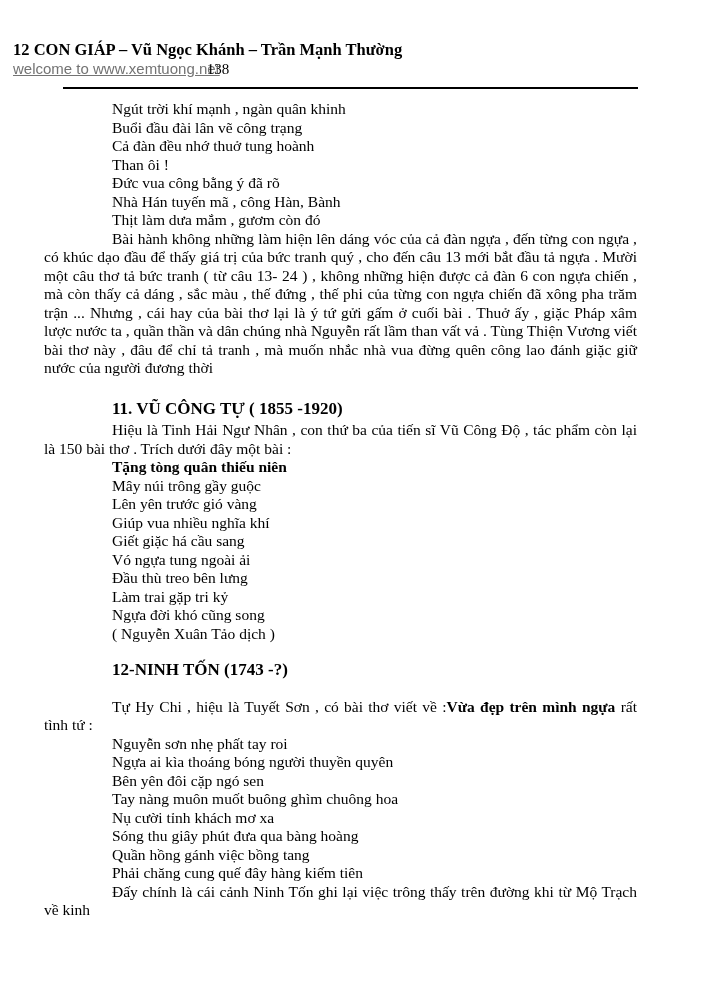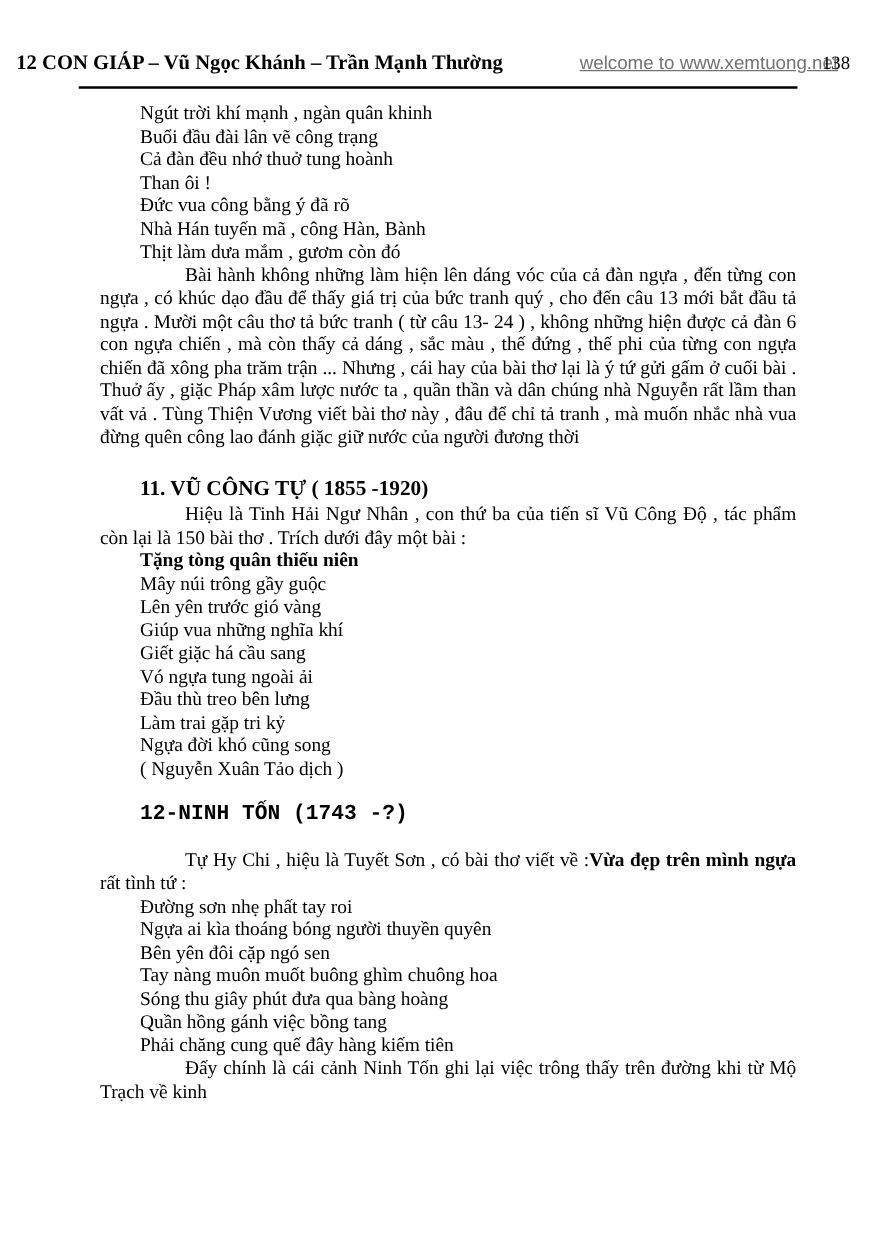--- a/index.html
+++ b/index.html
@@ -12,20 +12,21 @@
     font-family: "Liberation Serif", serif;
     overflow: hidden;
     box-sizing: border-box;
   }
   .header {
     display: flex;
     justify-content: space-between;
     align-items: baseline;
     padding: 40px 22px 0 13px;
     white-space: nowrap;
+    flex-direction: column;
   }
   .header-title {
     font-weight: bold;
     font-size: 16.5px;
     font-family: "Liberation Serif", serif;
   }
   .header-right {
     font-family: "Liberation Sans", sans-serif;
     font-size: 15px;
   }
@@ -47,29 +48,28 @@
   }
   .content {
     padding: 11px 65px 0 44px;
     font-size: 15.5px;
     line-height: 18.5px;
   }
   .poem-line { padding-left: 68px; }
   .para {
     text-align: justify;
     text-indent: 68px;
-    margin-left: 36px;
   }
   .section-heading {
     font-weight: bold;
     font-size: 17px;
     padding-left: 68px;
   }
   .heading-11 { margin: 22px 0 3px 0; }
-  .heading-12 { margin: 18px 0 18px 0; font-family: Liberation Mono, monospace; }
+  .heading-12 { margin: 18px 0 18px 0; }
   .poem-title {
     font-weight: bold;
     padding-left: 68px;
   }
   .inline-bold { font-weight: bold; }
 </style>
 </head>
 <body>
 
 <div class="page">
@@ -99,38 +99,39 @@
 
     <div class="section-heading heading-11">11. VŨ CÔNG TỰ ( 1855 -1920)</div>
 
     <div class="para">Hiệu là Tinh Hải Ngư Nhân , con thứ ba của tiến sĩ Vũ Công Độ , tác phẩm còn lại là 150 bài thơ . Trích dưới đây một bài :</div>
 
     <div class="poem-title">Tặng tòng quân thiếu niên</div>
 
     <div>
         <div class="poem-line">Mây núi trông gầy guộc</div>
         <div class="poem-line">Lên yên trước gió vàng</div>
-        <div class="poem-line">Giúp vua những nghĩa khí</div>
+        <div class="poem-line">Giúp vua nhiều nghĩa khí</div>
         <div class="poem-line">Giết giặc há cầu sang</div>
         <div class="poem-line">Vó ngựa tung ngoài ải</div>
         <div class="poem-line">Đầu thù treo bên lưng</div>
         <div class="poem-line">Làm trai gặp tri kỷ</div>
         <div class="poem-line">Ngựa đời khó cũng song</div>
         <div class="poem-line">( Nguyễn Xuân Tảo dịch )</div>
       </div>
 
     <div class="section-heading heading-12">12-NINH TỐN (1743 -?)</div>
 
     <div class="para"><span>Tự Hy Chi , hiệu là Tuyết Sơn , có bài thơ viết về :</span><span class="inline-bold">Vừa đẹp trên mình ngựa</span><span> rất tình tứ :</span></div>
 
     <div>
-        <div class="poem-line">Đường sơn nhẹ phất tay roi</div>
+        <div class="poem-line">Nguyễn sơn nhẹ phất tay roi</div>
         <div class="poem-line">Ngựa ai kìa thoáng bóng người thuyền quyên</div>
         <div class="poem-line">Bên yên đôi cặp ngó sen</div>
         <div class="poem-line">Tay nàng muôn muốt buông ghìm chuông hoa</div>
+        <div class="poem-line">Nụ cười tỉnh khách mơ xa</div>
         <div class="poem-line">Sóng thu giây phút đưa qua bàng hoàng</div>
         <div class="poem-line">Quần hồng gánh việc bồng tang</div>
         <div class="poem-line">Phải chăng cung quế đây hàng kiếm tiên</div>
       </div>
 
     <div class="para">Đấy chính là cái cảnh Ninh Tốn ghi lại việc trông thấy trên đường khi từ Mộ Trạch về kinh</div>
 
   </div>
 </div>
 

